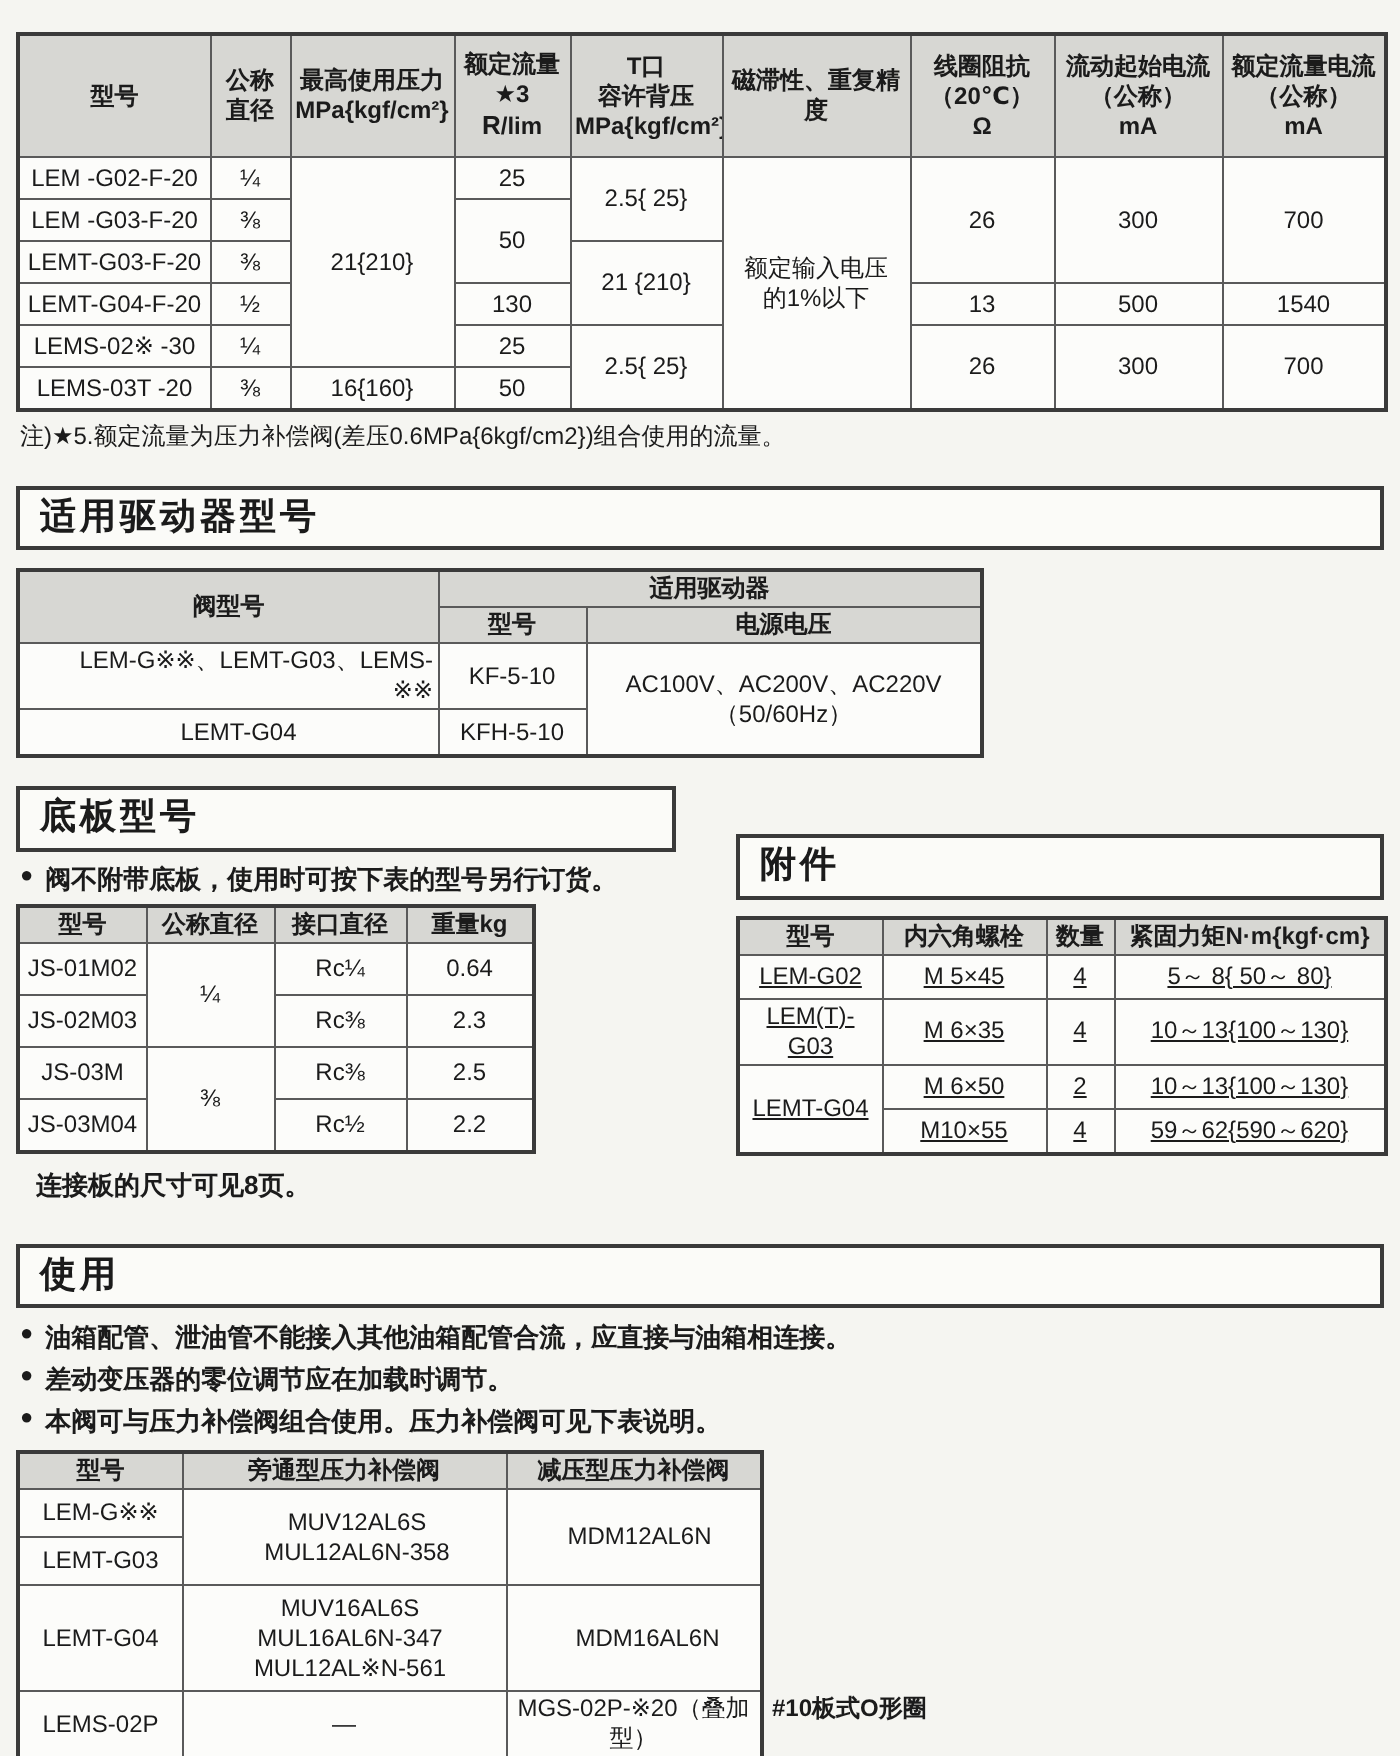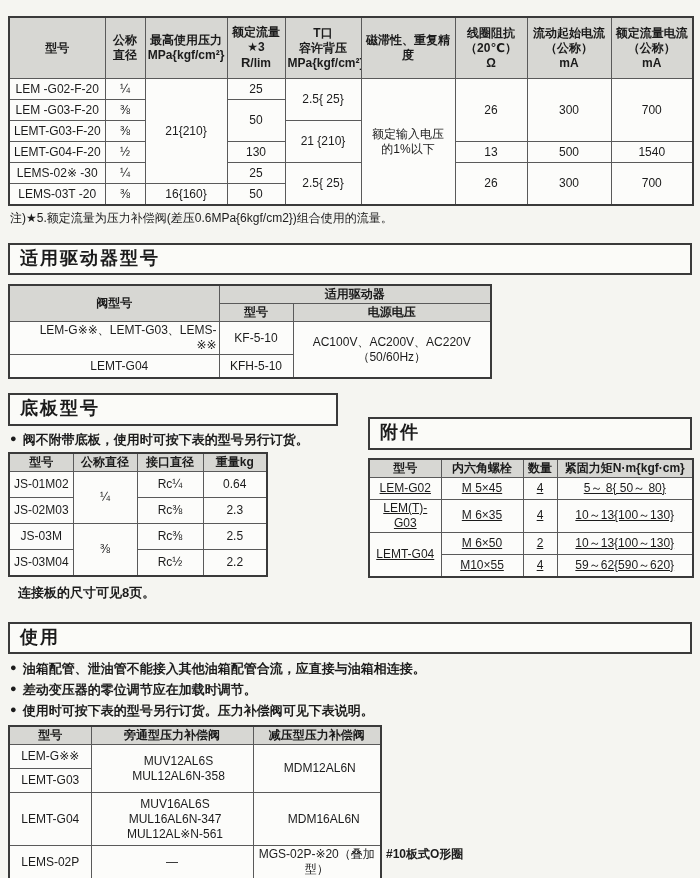--- a/index.html
+++ b/index.html
@@ -287,21 +287,21 @@
     <div class="bullet-line">
       <span class="dot">●</span>
       <span>油箱配管、泄油管不能接入其他油箱配管合流，应直接与油箱相连接。</span>
     </div>
     <div class="bullet-line">
       <span class="dot">●</span>
       <span>差动变压器的零位调节应在加载时调节。</span>
     </div>
     <div class="bullet-line">
       <span class="dot">●</span>
-      <span>使用时可按下表的型号另行订货。压力补偿阀可见下表说明。</span>
+      <span>本阀可与压力补偿阀组合使用。压力补偿阀可见下表说明。</span>
     </div>
   </div>
 
   <div class="usage-wrap">
     <table class="tbl use" style="width:372px;">
       <colgroup>
           <col style="width:82px">
           <col style="width:162px">
           <col style="width:128px">
         </colgroup>

